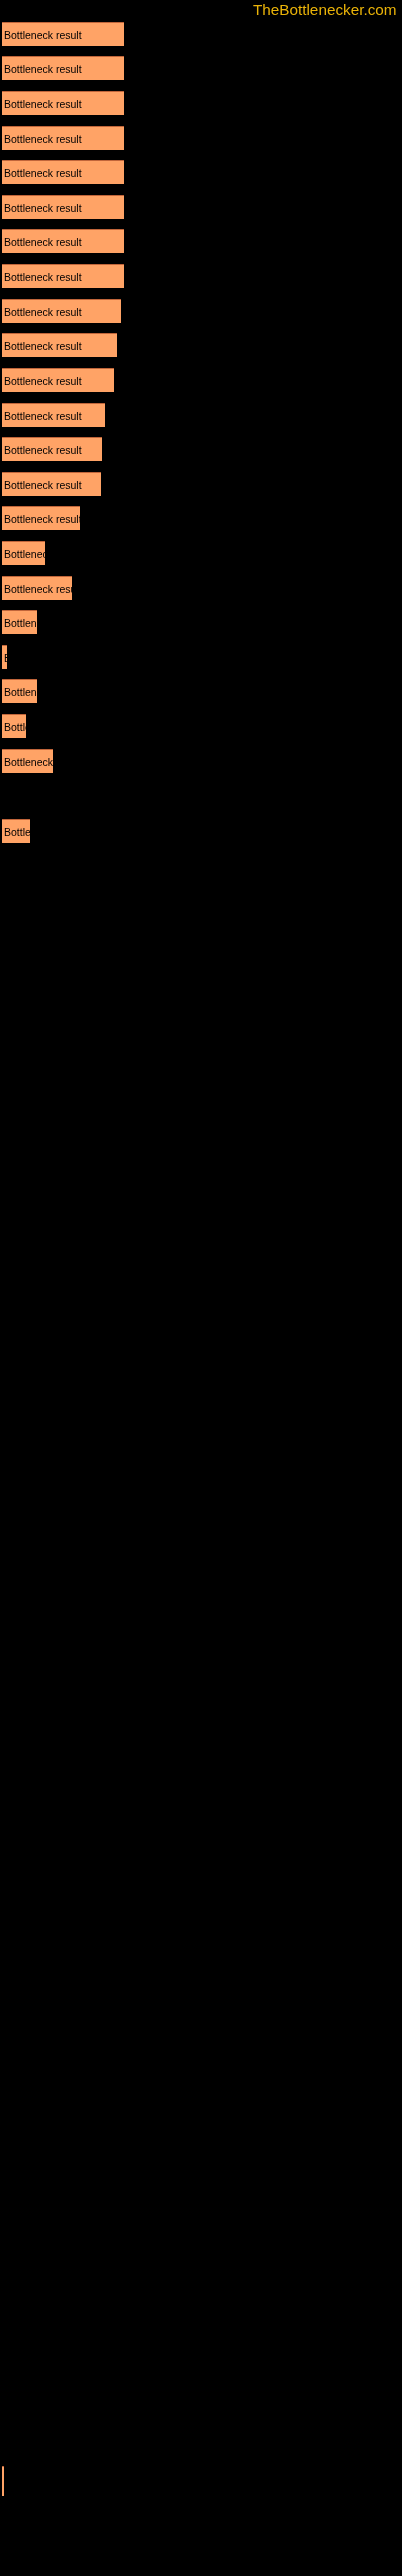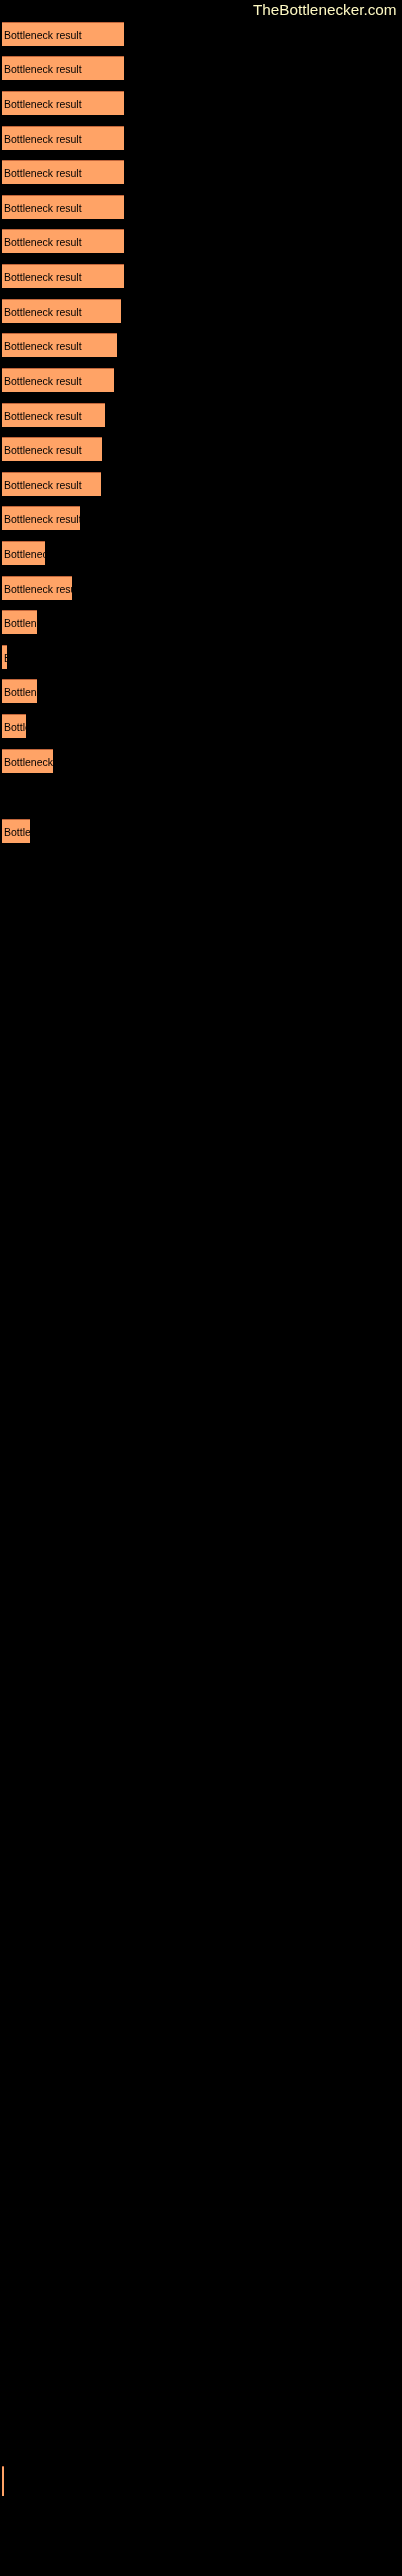--- a/index.html
+++ b/index.html
@@ -22,21 +22,21 @@
     width: 403px;
     height: 2576px;
     background: #000000;
   }
   .watermark {
     position: absolute;
     right: 6.4px;
     top: 0.8px;
     font-size: 15.3px;
     line-height: 17.7px;
-    color: #fef9c3;
+    color: #eab308;
     letter-spacing: 0px;
     white-space: nowrap;
     font-family: "Liberation Sans", sans-serif;
   }
   .bars-layer {
     position: absolute;
     left: 0; top: 0;
     width: 403px;
     height: 2565px;
     padding-left: 15px;

